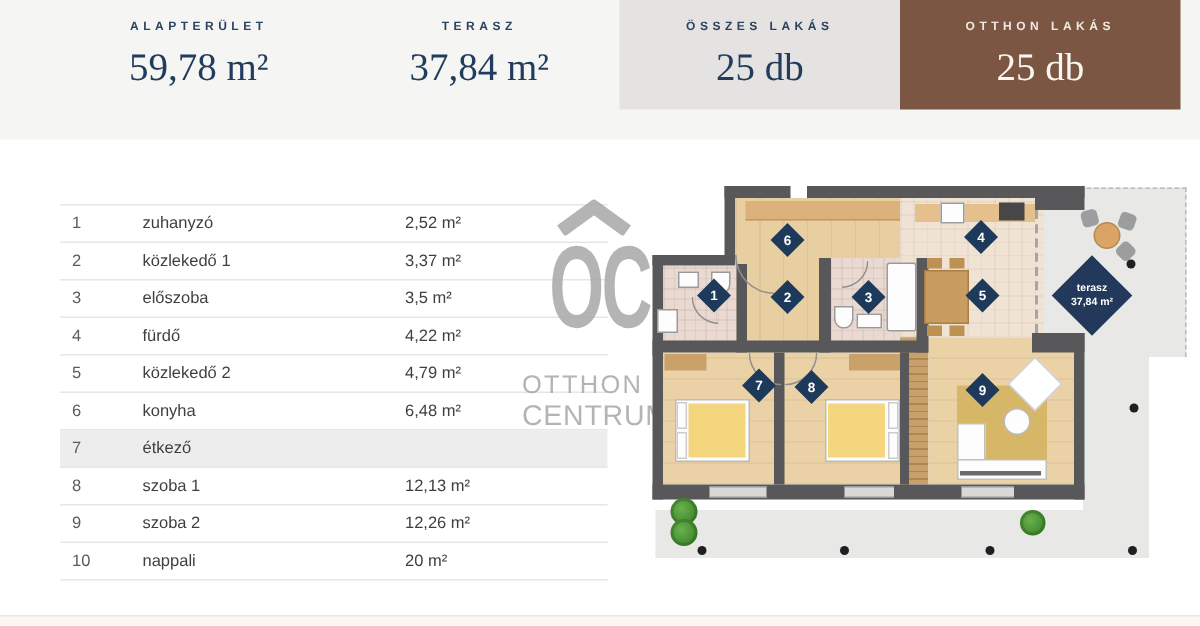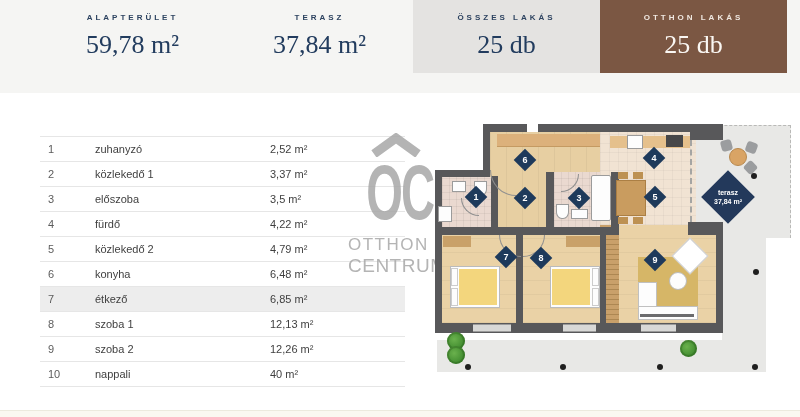--- a/index.html
+++ b/index.html
@@ -28,21 +28,21 @@
   .t-num { width:55px; padding-left:8px; color:#5c5c5c; }
   .t-name { width:175px; }
   .t-area { width:120px; }
 
   
   .watermark { position:absolute; left:348px; top:133px; width:96px; height:150px;
     z-index:0; color:#a7a7a7; opacity:.85; }
   .wm-chevron { display:block; margin:0 auto; }
   .wm-oc { font-size:76px; line-height:70px; font-weight:bold; letter-spacing:-3px;
     transform:scale(.62,1.02); transform-origin:50% 0; }
-  .wm-l1 { display:block; margin-top:8px; font-size:17px; font-weight:500; letter-spacing:1.5px; }
+  .wm-l1 { display:block; margin-top:20px; font-size:17px; font-weight:500; letter-spacing:1.5px; }
   .wm-l2 { display:block; font-size:19px; font-weight:400; letter-spacing:.5px; }
 
   
   .plan { position:absolute; left:433px; top:110px; width:364px; height:264px; z-index:1; }
   .plan i { position:absolute; display:block; }
   .terr { background:#e8e8e6; }
   .w { background:#58585a; z-index:3; }
   .fl { z-index:2; }
   .wood { background:#e7cfa2;
     background-image:repeating-linear-gradient(90deg, rgba(0,0,0,.045) 0 1px, transparent 1px 16px); }
@@ -132,36 +132,35 @@
         <span class="t-area">4,79 m²</span>
       </div>
       <div class="trow">
         <span class="t-num">6</span>
         <span class="t-name">konyha</span>
         <span class="t-area">6,48 m²</span>
       </div>
       <div class="trow hl">
         <span class="t-num">7</span>
         <span class="t-name">étkező</span>
-        <span class="t-area">6,85 m²</span>
       </div>
       <div class="trow">
         <span class="t-num">8</span>
         <span class="t-name">szoba 1</span>
         <span class="t-area">12,13 m²</span>
       </div>
       <div class="trow">
         <span class="t-num">9</span>
         <span class="t-name">szoba 2</span>
         <span class="t-area">12,26 m²</span>
       </div>
       <div class="trow">
         <span class="t-num">10</span>
         <span class="t-name">nappali</span>
-        <span class="t-area">40 m²</span>
+        <span class="t-area">20 m²</span>
       </div>
     </div>
 
   <div class="watermark">
     <svg class="wm-chevron" width="52" height="24" viewBox="0 0 52 24">
       <path d="M4 21 L26 5 L48 21" fill="none" stroke="#a7a7a7" stroke-width="9"></path>
     </svg>
     <div class="wm-oc">OC</div>
     <span class="wm-l1">OTTHON</span>
     <span class="wm-l2">CENTRUM</span>

